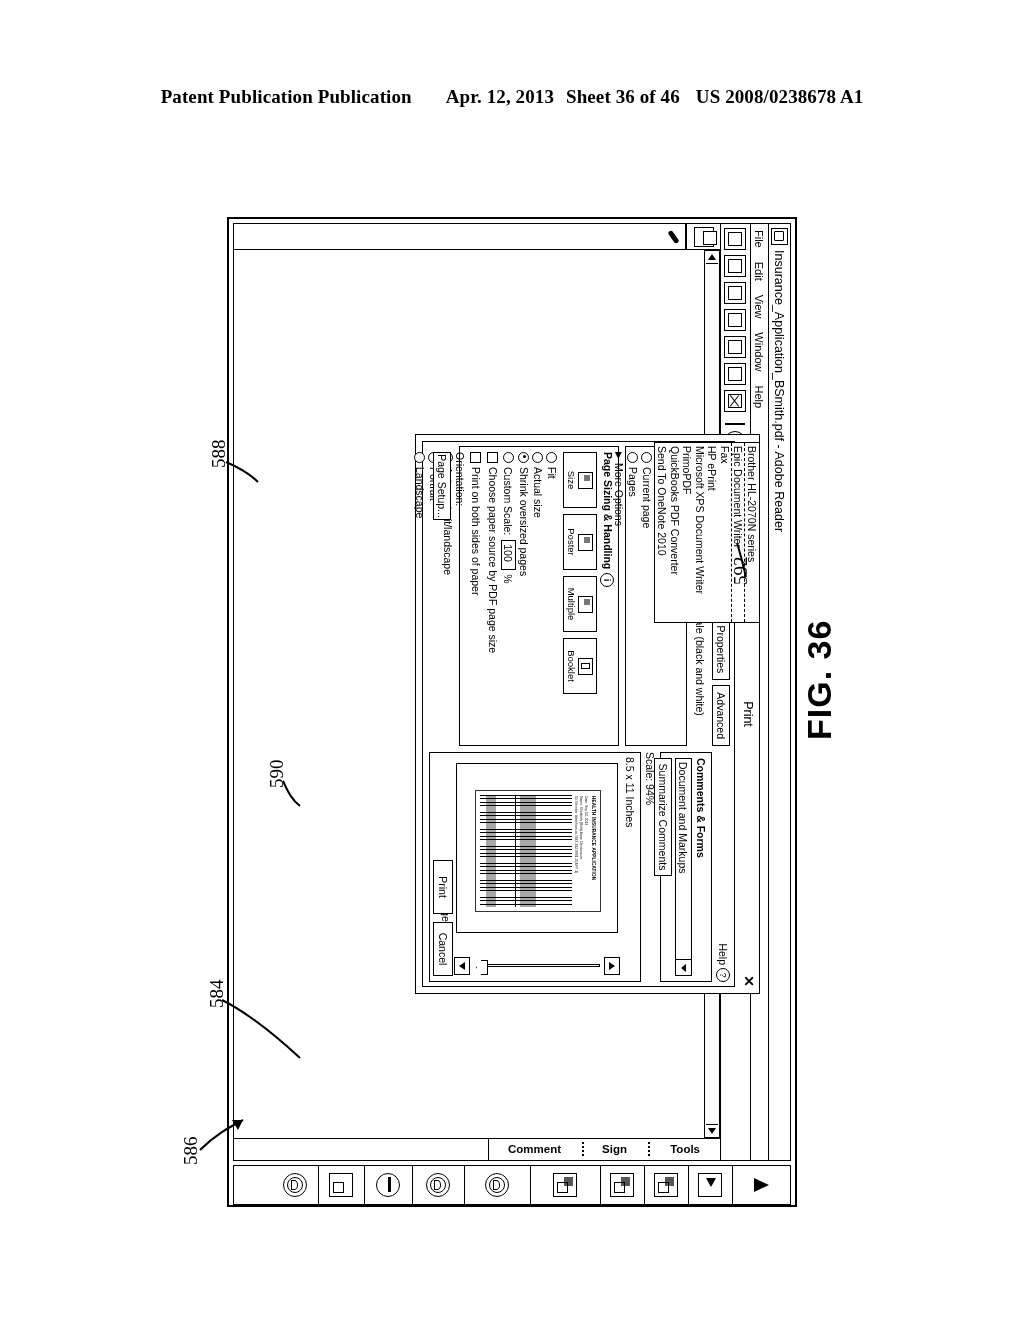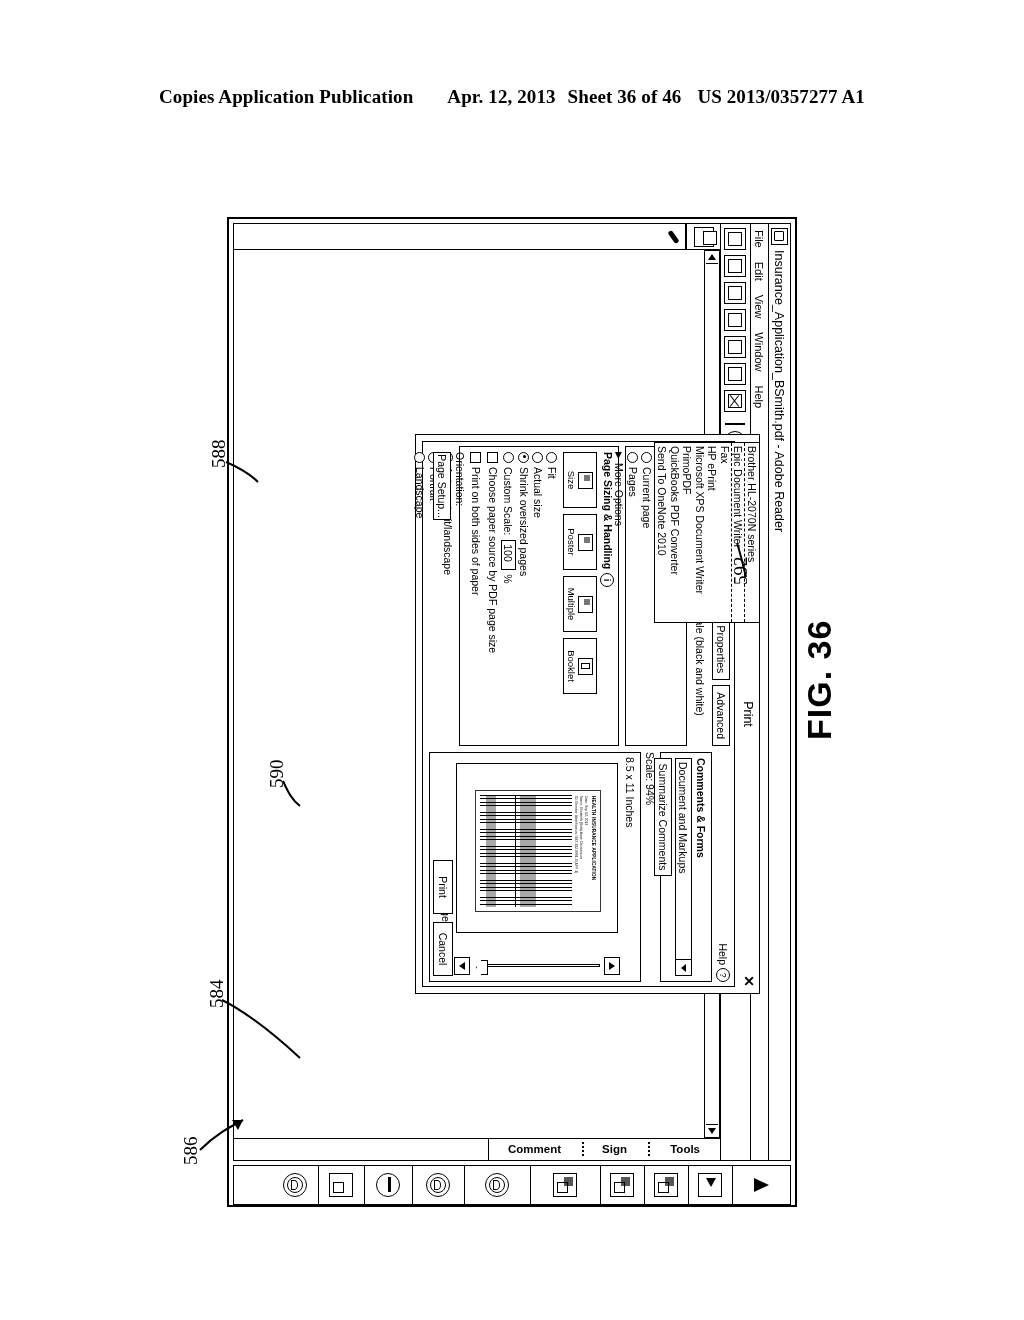--- a/index.html
+++ b/index.html
@@ -221,21 +221,21 @@
   svg.leader{position:absolute;left:0;top:0;width:1024px;height:1320px;
       pointer-events:none;overflow:visible;}
   .figlabel{position:absolute;font-family:"Liberation Sans",sans-serif;
       font-size:34px;font-weight:bold;letter-spacing:1px;white-space:nowrap;
       transform:rotate(-90deg);transform-origin:left top;}
 </style>
 </head>
 <body>
 
 <div class="pat-header">
-  <span class="ph-1">Copies Application Publication</span><span class="ph-2">Apr. 12, 2013</span><span class="ph-3">Sheet 36 of 46</span><span>US 2013/0357277 A1</span>
+  <span class="ph-1">Patent Publication Publication</span><span class="ph-2">Apr. 12, 2013</span><span class="ph-3">Sheet 36 of 46</span><span>US 2008/0238678 A1</span>
 </div>
 
 <div id="stage">
  <div class="ui">
 
   <div class="reader">
 
     <div class="titlebar">
       <div class="tb-appicon"></div>
       <div class="tb-title">Insurance_Application_BSmith.pdf - Adobe Reader</div>

